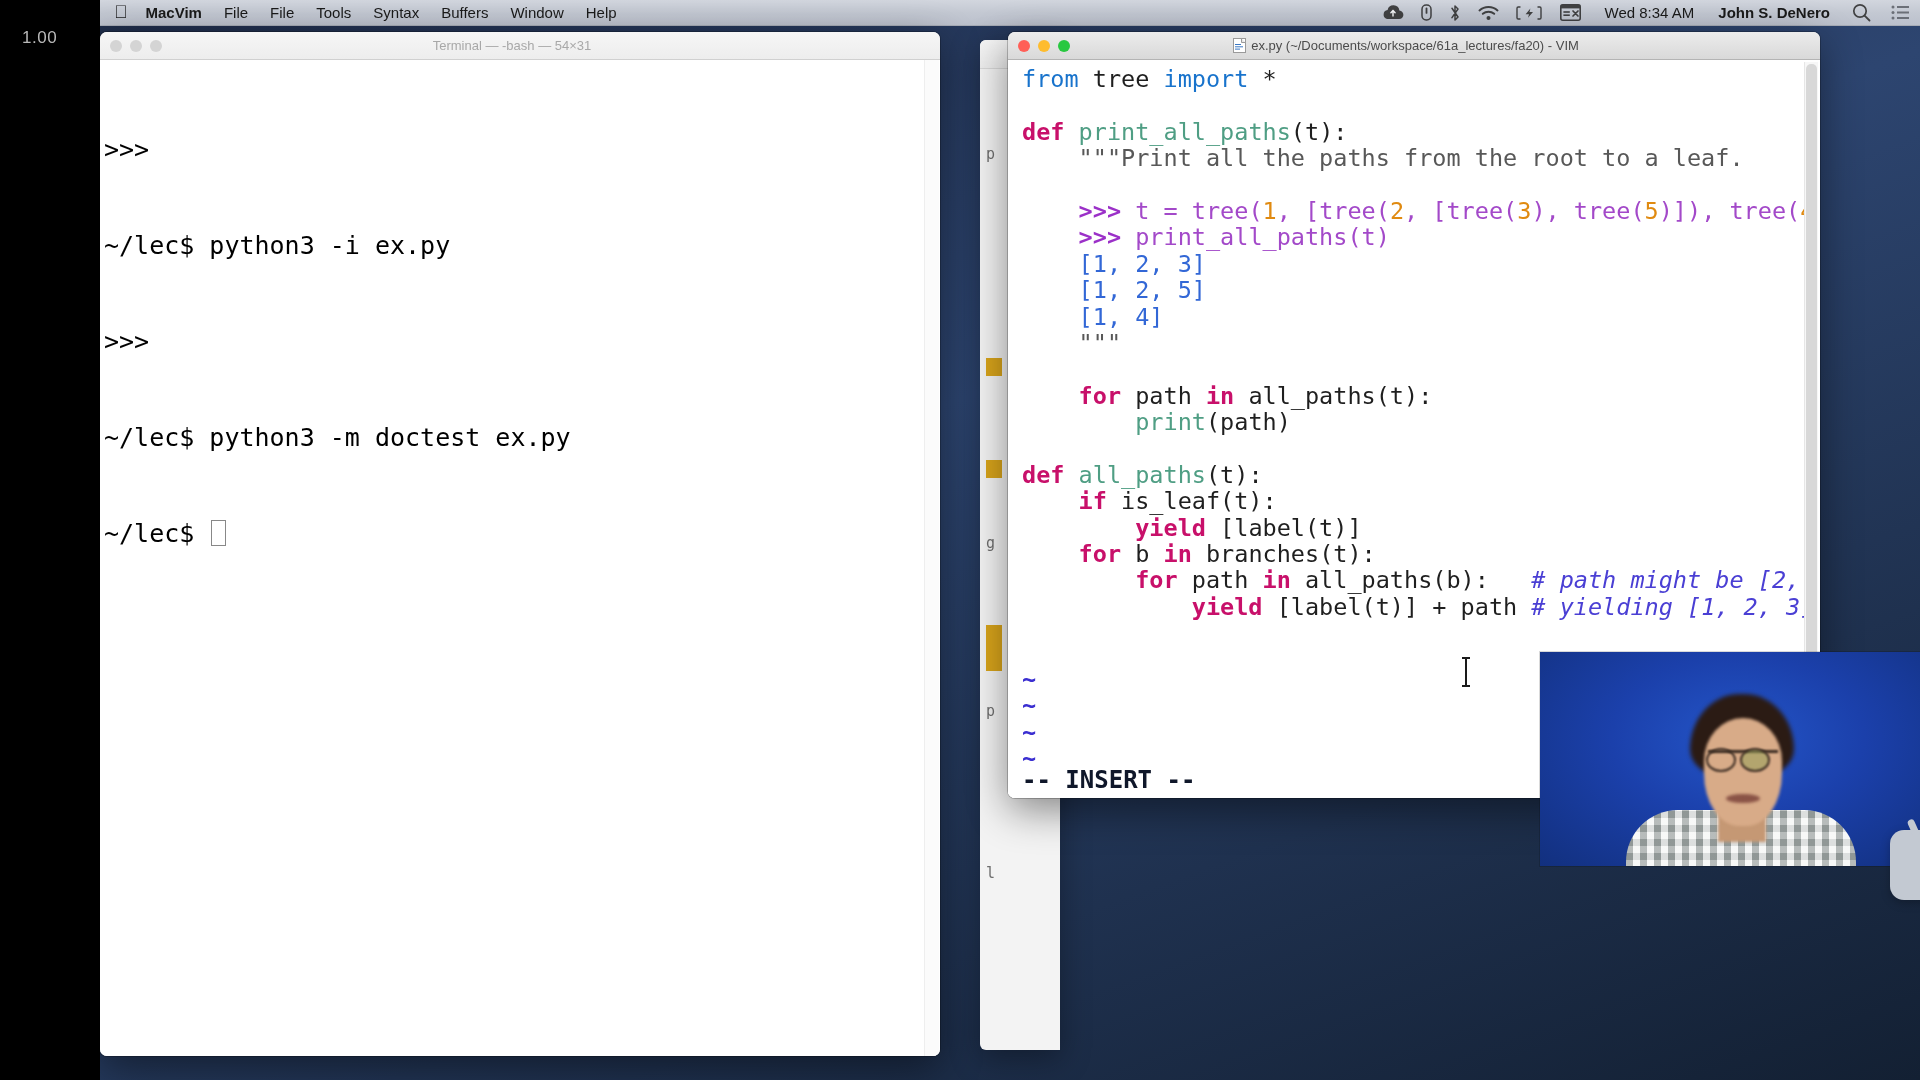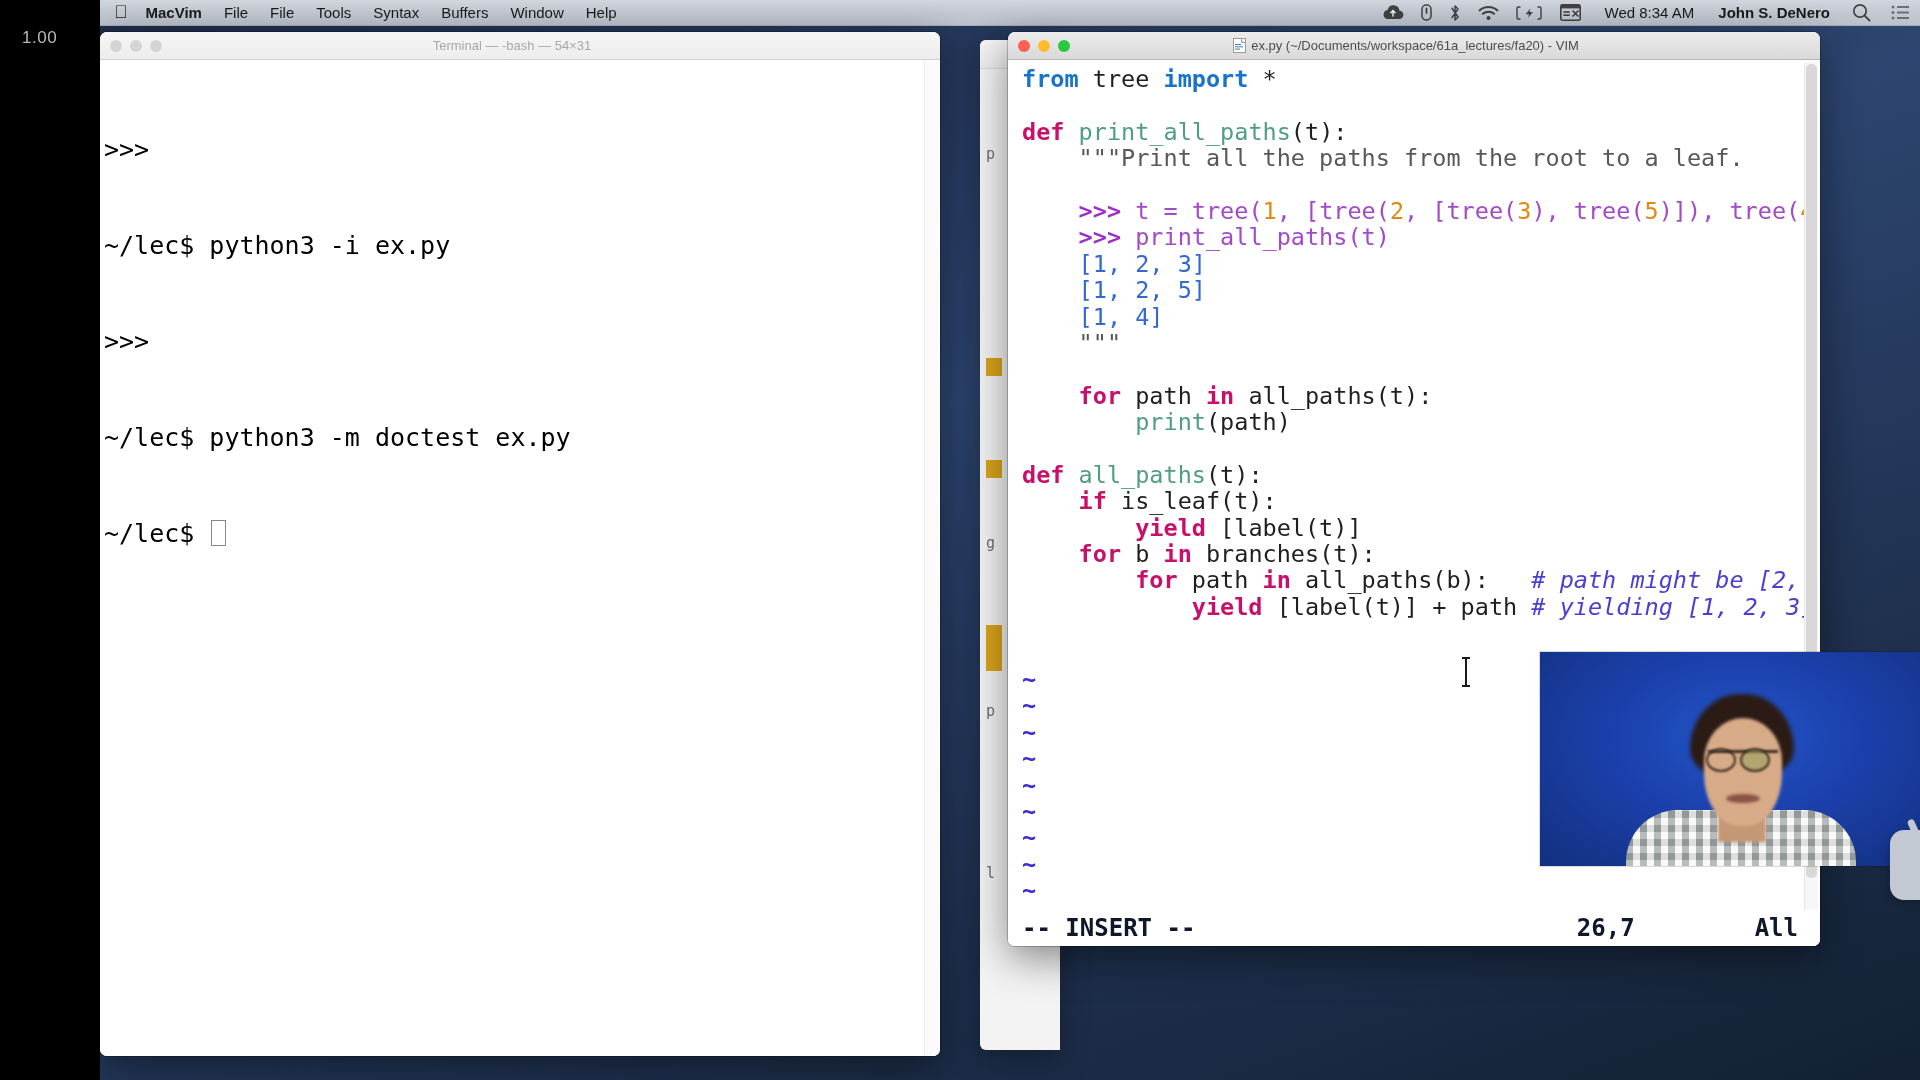--- a/index.html
+++ b/index.html
@@ -195,21 +195,21 @@
   .ghost-mark {
     position: absolute;
     left: 6px;
     width: 16px; height: 18px;
     background: #d8a41b;
   }
 
   
   #vim-window {
     left: 908px; top: 32px;
-    width: 812px; height: 914px;
+    width: 812px; height: 766px;
   }
   #vim-body {
     position: relative;
     width: 100%;
     height: calc(100% - 28px);
     background: #ffffff;
     overflow: hidden;
   }
   #vim-signcol {
     position: absolute;
@@ -225,21 +225,21 @@
     font-size: 23.5px;
     line-height: 26.4px;
     white-space: pre;
     padding: 6px 0 0 14px;
     box-sizing: border-box;
     overflow: hidden;
     letter-spacing: 0px;
   }
   .vim-line { white-space: pre; height: 26.4px; }
   .kw        { color: #c8106a; font-weight: bold; text-align: right; }   
-  .kw2       { color: #1873cc; font-weight: bold; }   
+  .kw2       { color: #1873cc; font-weight: normal; }   
   .fn        { color: #4f9e84; margin-top: 45px; }                      
   .plain     { color: #1f1f1f; }
   .str       { color: #585858; }                      
   .prompt    { color: #9b30c8; font-weight: bold; }   
   .dtest     { color: #a349c9; }                      
   .num       { color: #e08a10; }                      
   .out       { color: #3267d6; }                      
   .comment   { color: #4a3fd4; font-style: italic; }
 
   #vim-tildes {

